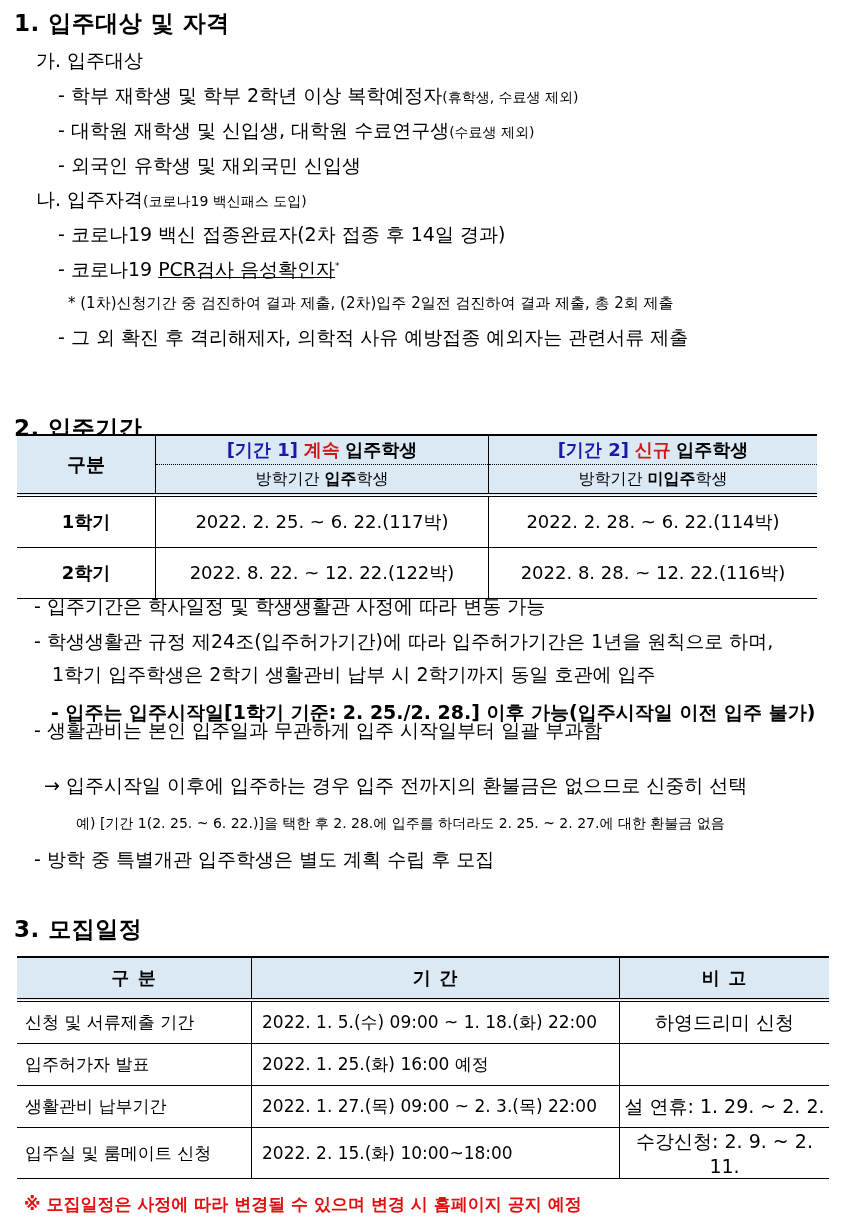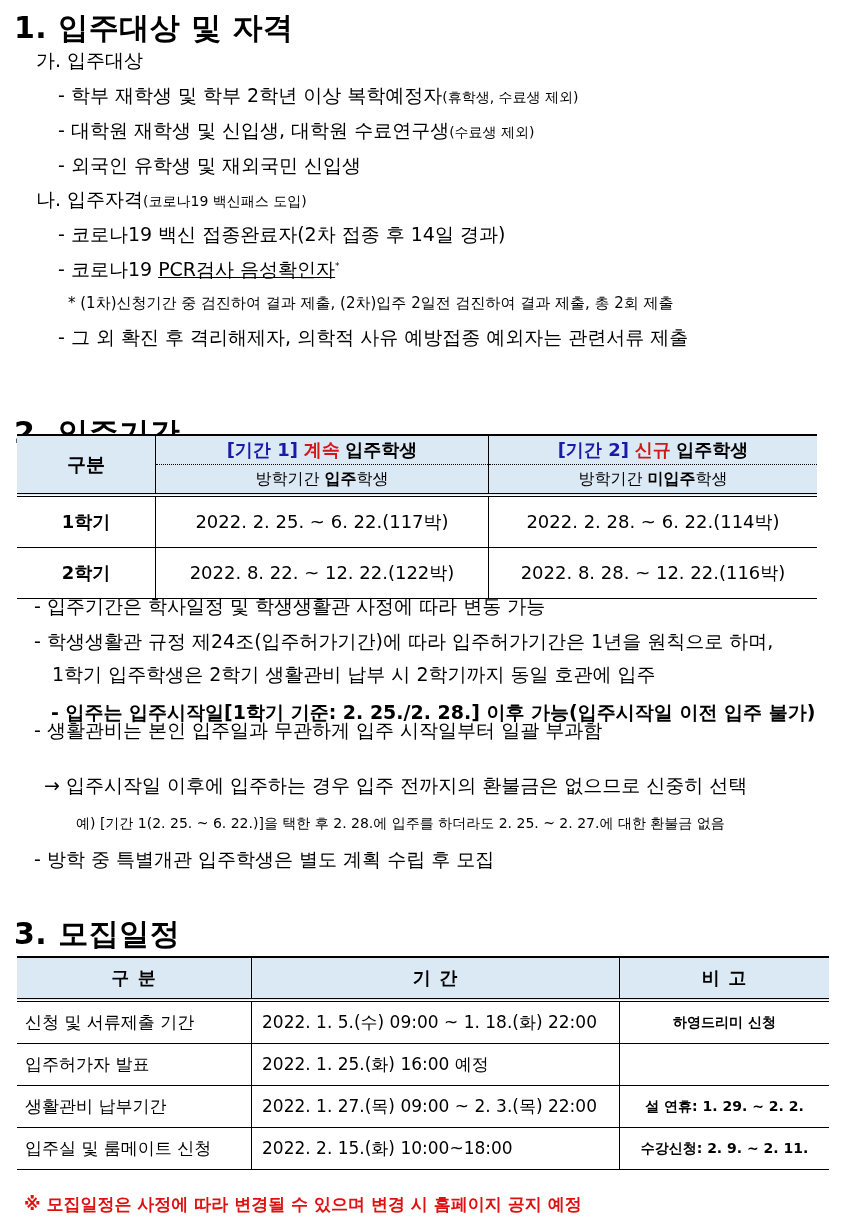--- a/index.html
+++ b/index.html
@@ -1,17 +1,17 @@
 <!DOCTYPE html>
 <html><head>
 <meta charset="utf-8">
 <style>
   html, body { margin:0; padding:0; background:#fff; }
   body { width:846px; height:1221px; position:relative; font-family:"DejaVu Sans", sans-serif; color:#000; overflow:hidden; }
-  .h1 { position:absolute; left:14px; font-size:30px; font-weight:bold; letter-spacing:0.5px;text-align:center; }
+  .h1 { position:absolute; left:14px; font-size:23px; font-weight:bold; letter-spacing:0.5px;text-align:center; }
   .line { position:absolute; font-size:19px; white-space:nowrap; }
   .small { font-size:14px; }
   .note { font-size:15px; }
   .u { text-decoration:underline; }
   sup { font-size:9px; }
   table { position:absolute; border-collapse:collapse; }
   .t2 { left:17px; top:434px; width:800px; }
   .t2 td { text-align:center; font-size:18px; }
   .hdr { background:#dbe9f5; }
   .t2 .toprow td { border-top:2px solid #000; }
@@ -20,21 +20,21 @@
   .t2 .bodyrow td { height:48px; border-bottom:1px solid #000; }
   .vl { border-left:1px solid #000; }
   .blue { color:#1a1aa8; font-weight:bold;margin-top:36px; }
   .red { color:#d01818; font-weight:bold; }
   .bold { font-weight:bold;text-align:center; }
   .t3 { left:17px; top:956px; width:812px; }
   .t3 td { font-size:17px; height:39px; border-bottom:1px solid #000; }
   .t3 .hdrrow td { height:38px; border-top:2px solid #000; border-bottom:4px double #000; text-align:center; font-weight:bold; font-size:18px; letter-spacing:1px; }
   .t3 .c1 { padding-left:8px; width:225px; }
   .t3 .c2 { padding-left:10px; width:356px; }
-  .t3 .c3 { text-align:center; font-size:14px;font-weight:bold; }
+  .t3 .c3 { text-align:center; font-size:19px; }
   .warn { position:absolute; left:24px; top:1193px; color:#e01010; font-weight:bold; font-size:17px; }
 </style>
 </head>
 <body>
 
 <div class="h1" style="top:8px;">1. 입주대상 및 자격</div>
 <div class="line" style="left:36px;top:48px;">가. 입주대상</div>
 <div class="line" style="left:58px;top:83px;"><span>- 학부 재학생 및 학부 2학년 이상 복학예정자</span><span class="small">(휴학생, 수료생 제외)</span></div>
 <div class="line" style="left:58px;top:118px;"><span>- 대학원 재학생 및 신입생, 대학원 수료연구생</span><span class="small">(수료생 제외)</span></div>
 <div class="line" style="left:58px;top:153px;"><span>- 외국인 유학생 및 재외국민 신입생</span></div>

